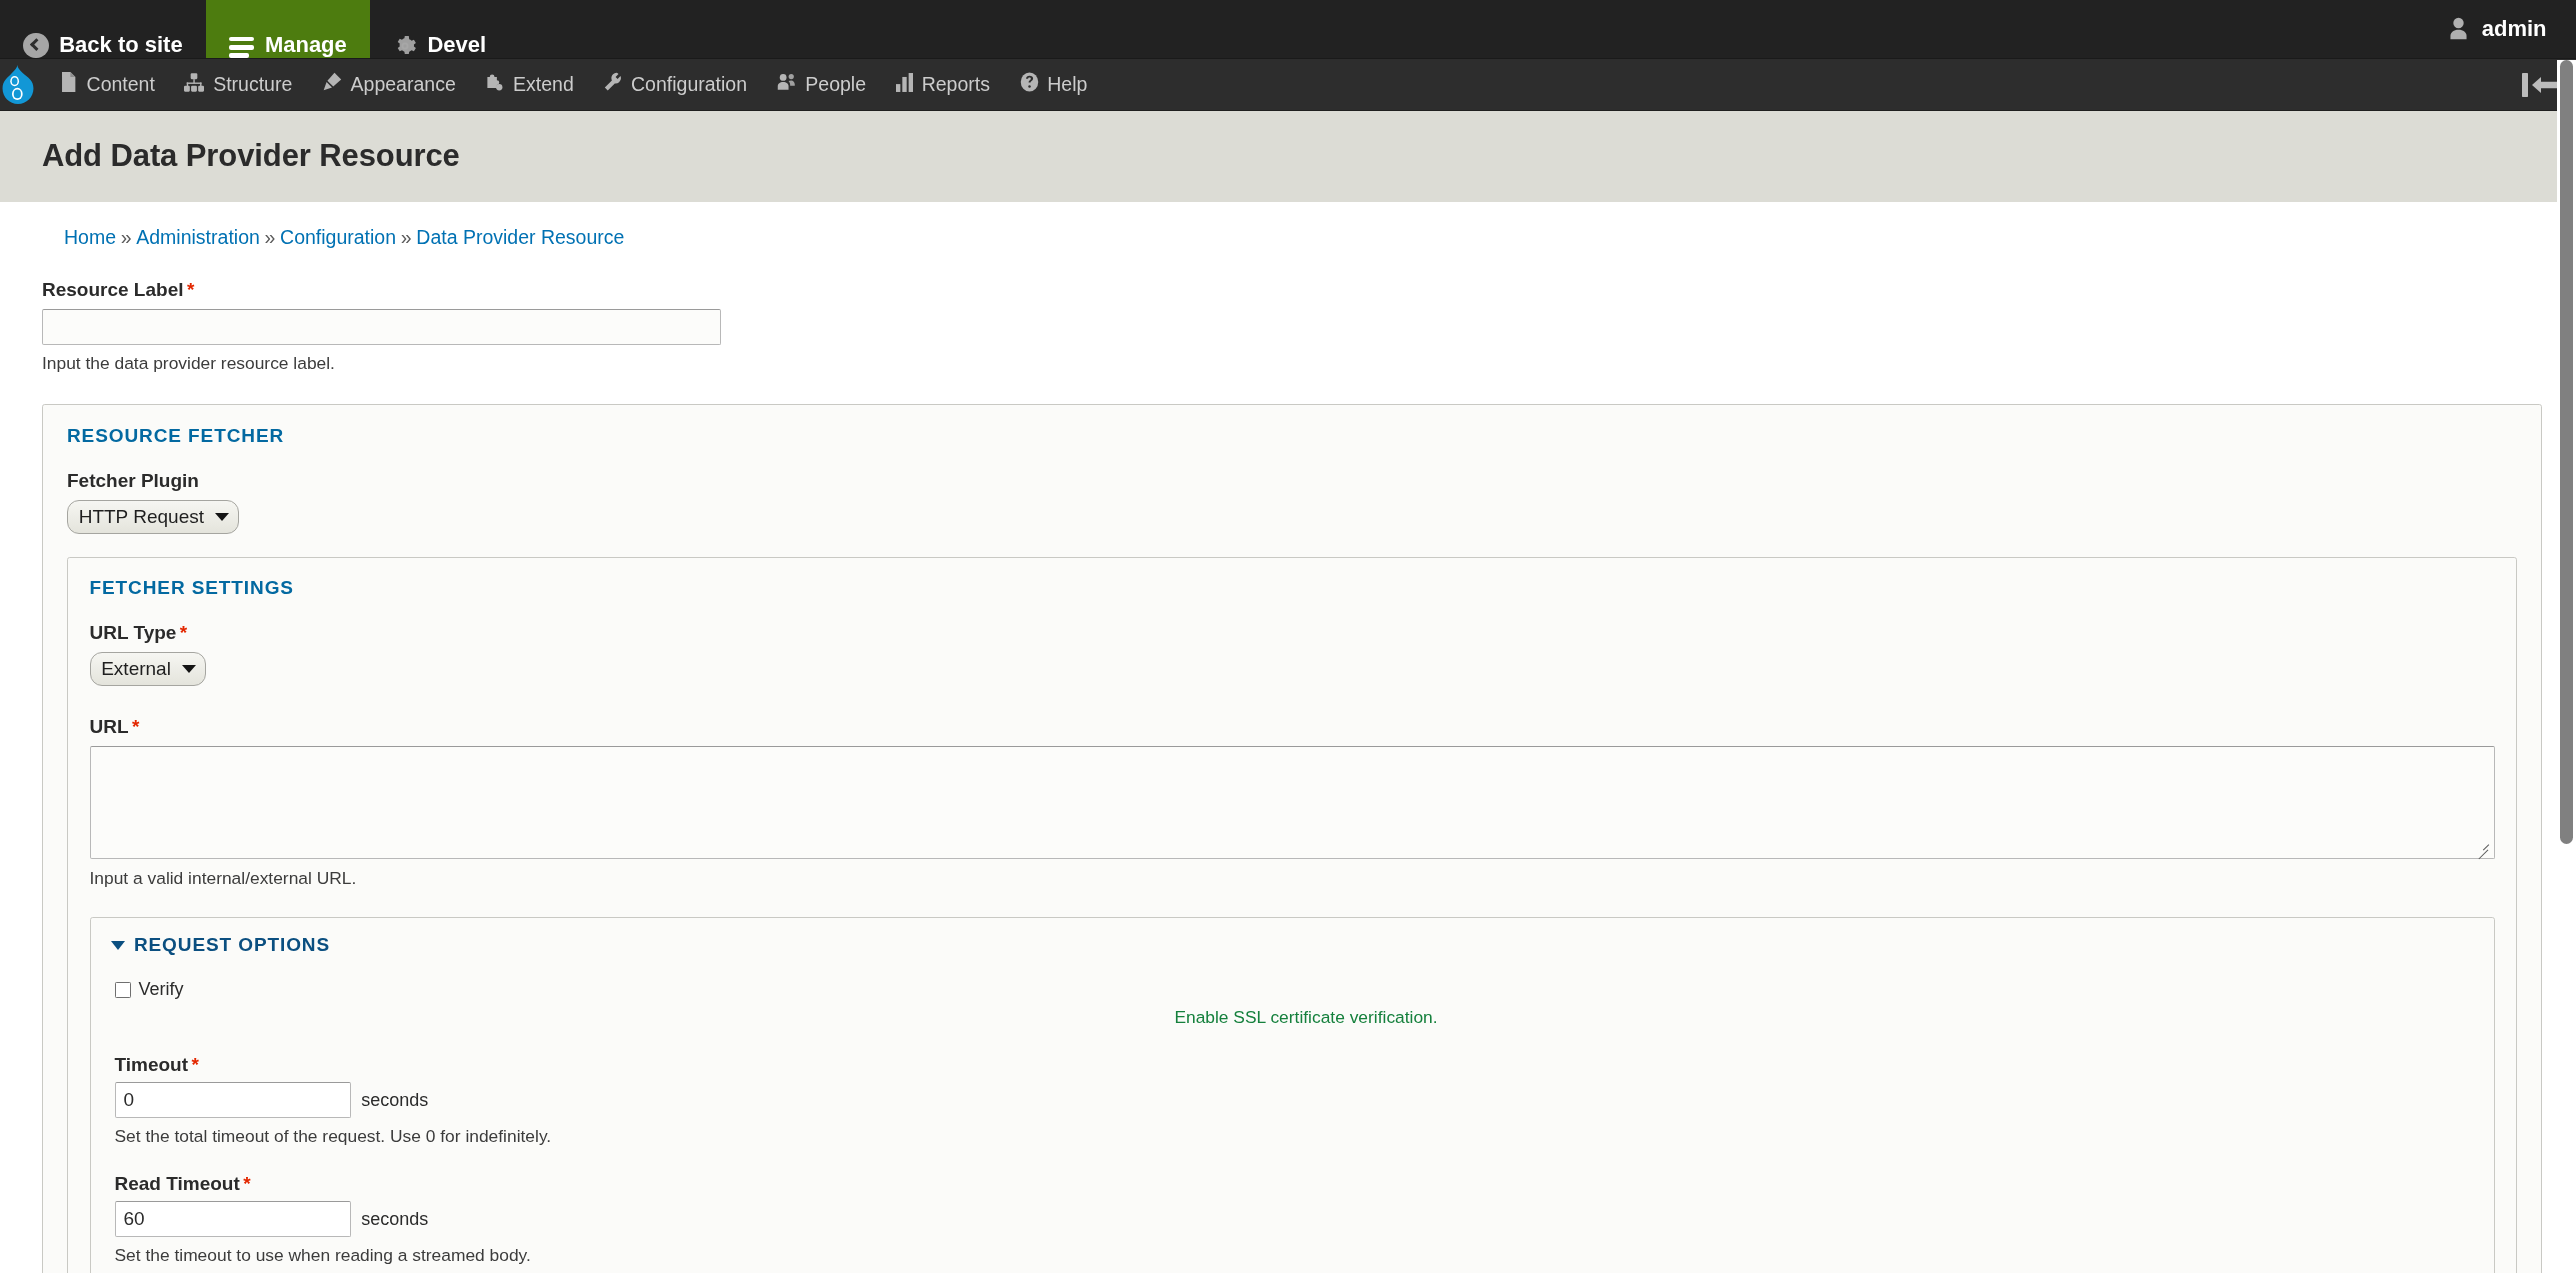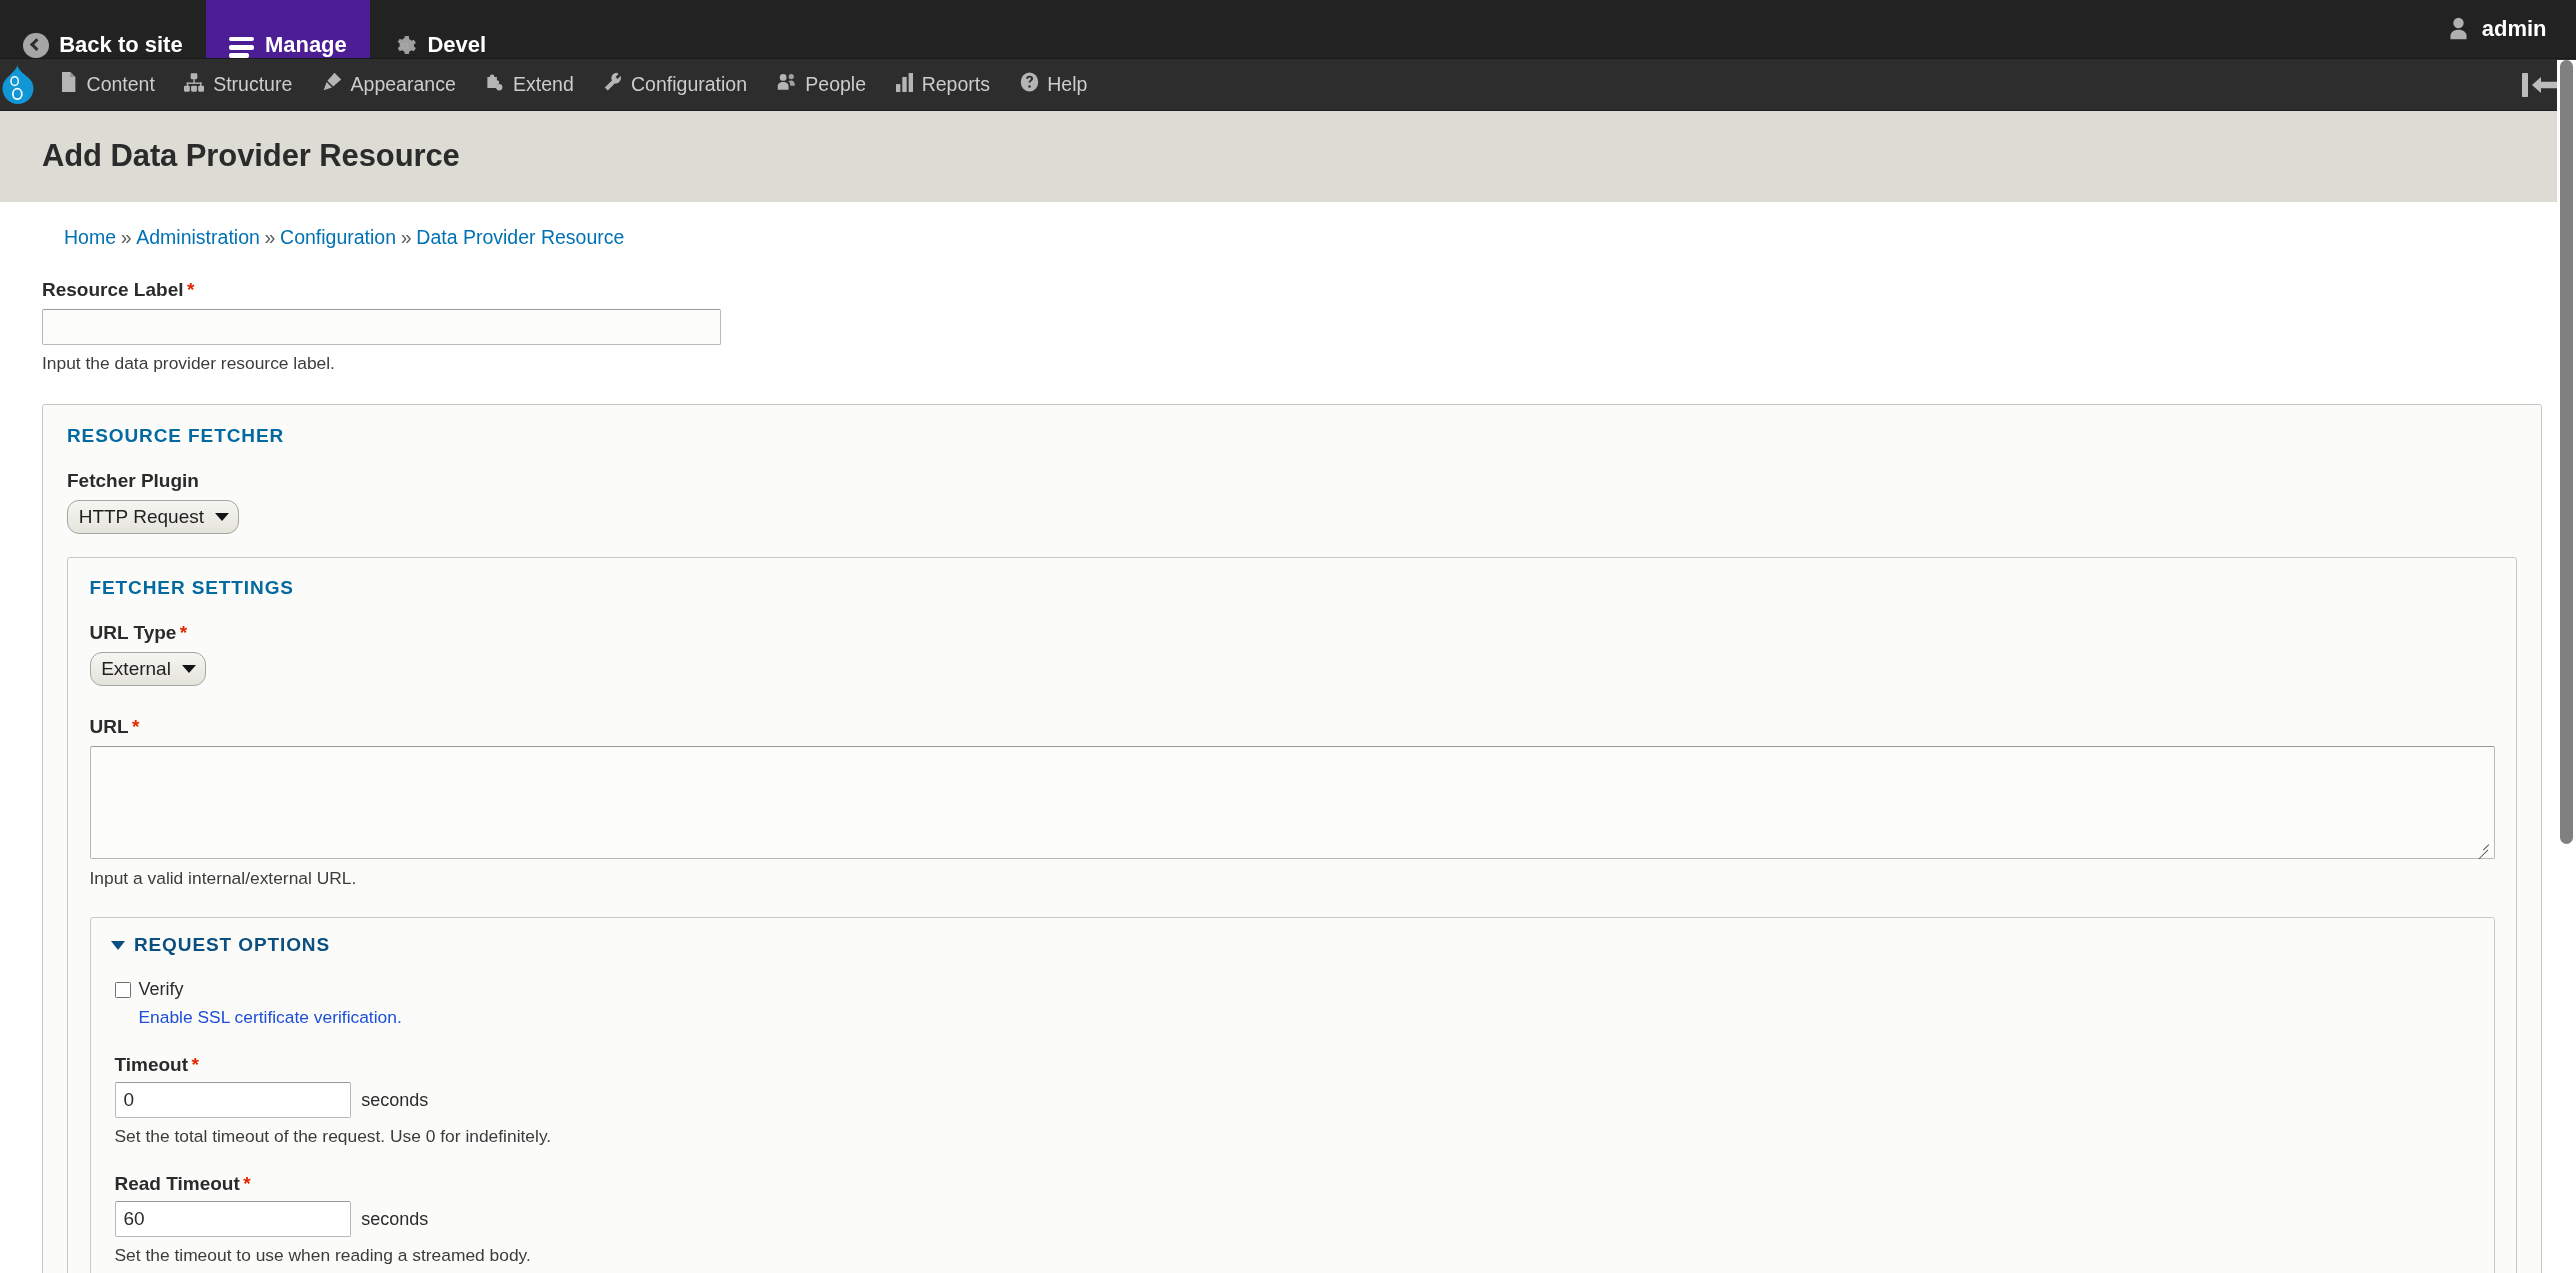--- a/index.html
+++ b/index.html
@@ -25,21 +25,21 @@
     display: flex;
     align-items: flex-end;
     gap: 10.7px;
     padding: 0 23px;
     color: #ffffff;
     font-size: 22px;
     font-weight: bold;
     cursor: pointer;
     white-space: nowrap;
   }
-  .toolbar-tab.active { background: #4c1d95; }
+  .toolbar-tab.active { background: #4d7c0f; }
   .toolbar-tab.plain  { background: #222222; }
   .toolbar-spacer { flex: 1; background: #222222; }
   .toolbar-user {
     display: flex;
     align-items: center;
     gap: 12px;
     padding: 0 29.5px 0 13.4px;
     color: #ffffff;
     font-size: 22px;
     font-weight: bold;
@@ -294,22 +294,23 @@
     flex: none;
     cursor: pointer;
   }
   .check-label {
     font-size: 18px;
     color: #2b2b2b;
     cursor: pointer;
   }
   .check-desc {
     font-size: 17.4px;
-    color: #1d4ed8;
+    color: #15803d;
     margin: 6.7px 0 0 24px;
+    text-align: center;
   }
 
   
   .num-label {
     display: block;
     font-size: 19px;
     font-weight: bold;
     color: #2b2b2b;
     margin: 25.5px 0 6.7px 0;
   }

